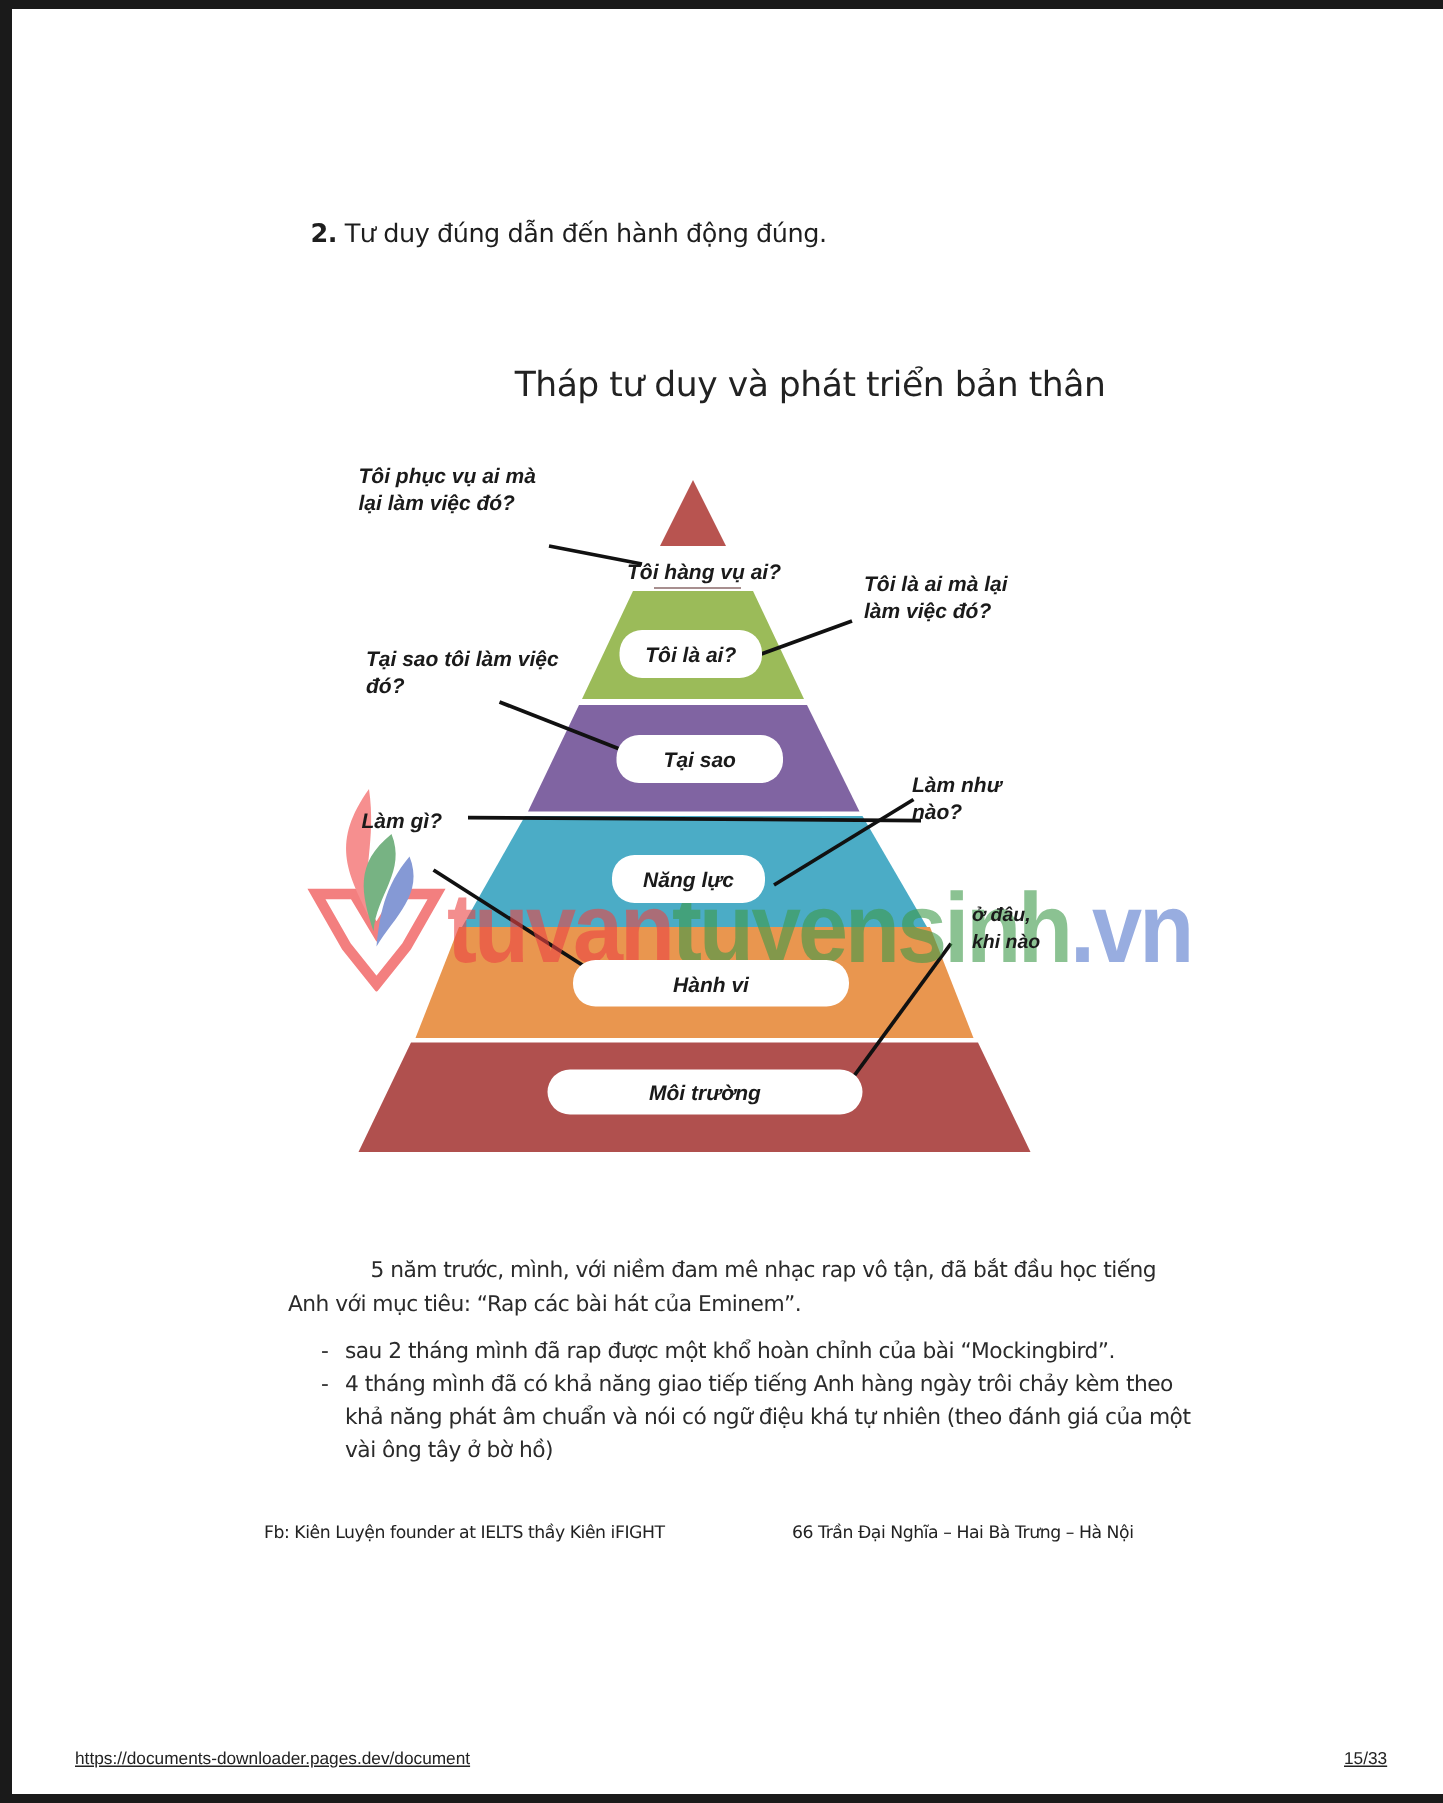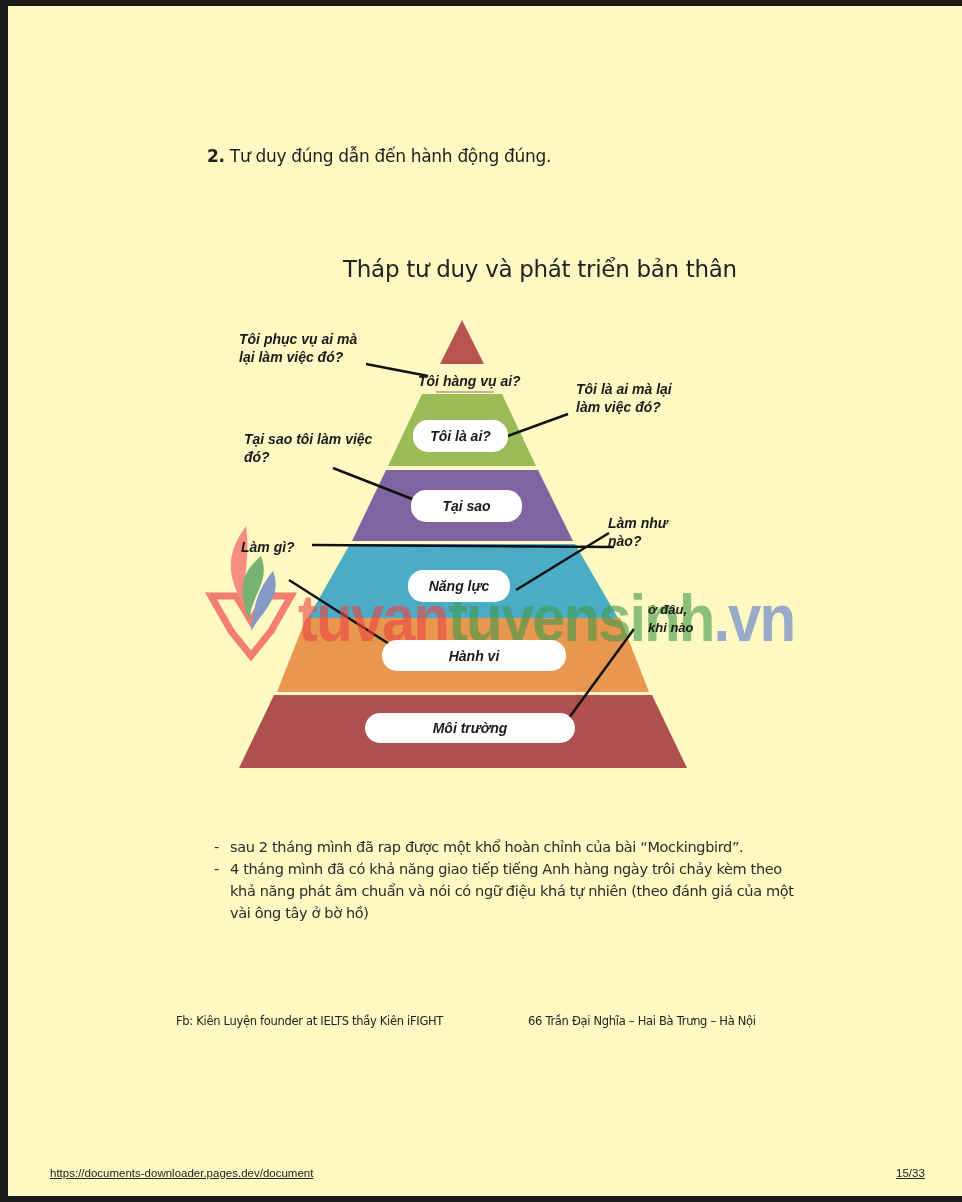--- a/index.html
+++ b/index.html
@@ -3,32 +3,32 @@
 <meta charset="utf-8">
 <style>
   html, body { margin: 0; padding: 0; }
   body {
     width: 962px; height: 1202px; background: #1a1a1a;
     position: relative; overflow: hidden;
     font-family: "Liberation Sans", sans-serif;
   }
   .page {
     position: absolute; left: 8px; top: 6px; width: 954px; height: 1190px;
-    background: #fef9c3;
+    background: #ffffff;
   }
   .heading {
     position: absolute; left: 199px; top: 140px;
     font-family: "DejaVu Sans", sans-serif; font-size: 17px; color: #1e1e1e;
     letter-spacing: -0.3px;
   }
   .heading b { font-weight: bold; }
   .diagram-title {
     position: absolute; left: 0; width: 954px; top: 238px; text-align: center;
     font-family: "DejaVu Sans", sans-serif; font-size: 23px; color: #222;
-    letter-spacing: -0.3px; padding-left: 110px; box-sizing: border-box; margin-top: 12px;
+    letter-spacing: -0.3px; padding-left: 110px; box-sizing: border-box;
   }
   .diagram { position: absolute; left: 0; top: 0; width: 954px; height: 800px; }
   .lbl {
     position: absolute; font-family: "Liberation Sans", sans-serif;
     font-style: italic; font-weight: bold; font-size: 14px; color: #1a1a1a;
     line-height: 18px;
   }
   .box {
     position: absolute; background: #fff; display: flex; align-items: center;
     justify-content: center; font-style: italic; font-weight: bold; font-size: 14px; color: #1a1a1a; border-radius: 15px;
@@ -99,40 +99,41 @@
     <svg width="100" height="140" style="position:absolute;left:193px;top:515px;opacity:0.75">
       <path d="M10,75 L35,75 L50,100 L65,75 L90,75 L70,110 L50,135 L30,110 Z" fill="none" stroke="#f05555" stroke-width="7"></path>
       <path d="M45,5 C20,40 30,60 45,90 C40,60 50,40 45,5 Z" fill="#f46a6a"></path>
       <path d="M60,35 C35,55 40,75 48,100 C50,75 70,60 60,35 Z" fill="#4a9a5a"></path>
       <path d="M72,50 C55,70 52,90 50,110 C62,90 82,75 72,50 Z" fill="#5d78c8"></path>
     </svg>
     <div class="watermark">
       <span class="wm-red">tuvan</span><span class="wm-green">tuyensinh</span><span class="wm-blue">.vn</span>
     </div>
 
-    <div class="lbl" style="left:231px;top:324px;white-space:pre">Tôi phục vụ ai mà
+    <div class="lbl" style="left:231px;top:302px;white-space:pre">Tôi phục vụ ai mà
 lại làm việc đó?</div>
     <div class="lbl" style="left:410px;top:366px">Tôi hàng vụ ai?</div>
     <div class="lbl" style="left:568px;top:374px;white-space:pre">Tôi là ai mà lại
 làm việc đó?</div>
     <div class="box" style="left:405px;top:414px;width:95px;height:32px">Tôi là ai?</div>
     <div class="lbl" style="left:236px;top:424px;white-space:pre">Tại sao tôi làm việc
 đó?</div>
     <div class="box" style="left:403px;top:484px;width:111px;height:32px">Tại sao</div>
     <div class="lbl" style="left:233px;top:532px">Làm gì?</div>
     <div class="lbl" style="left:600px;top:508px;white-space:pre">Làm như
 nào?</div>
     <div class="box" style="left:400px;top:564px;width:102px;height:32px">Năng lực</div>
     <div class="lbl" style="left:640px;top:595px;white-space:pre;font-size:13px">ở đâu,
 khi nào</div>
     <div class="box" style="left:374px;top:634px;width:184px;height:31px">Hành vi</div>
     <div class="box" style="left:357px;top:707px;width:210px;height:30px">Môi trường</div>
   </div>
 
   <div class="body-text">
+    <p class="para">5 năm trước, mình, với niềm đam mê nhạc rap vô tận, đã bắt đầu học tiếng Anh với mục tiêu: “Rap các bài hát của Eminem”.</p>
     <ul class="bullets">
       <li><span class="dash">-</span><span> sau 2 tháng mình đã rap được một khổ hoàn chỉnh của bài “Mockingbird”.</span></li>
       <li><span class="dash">-</span><span>4 tháng mình đã có khả năng giao tiếp tiếng Anh hàng ngày trôi chảy kèm theo khả năng phát âm chuẩn và nói có ngữ điệu khá tự nhiên (theo đánh giá của một vài ông tây ở bờ hồ)</span></li>
     </ul>
   </div>
 
   <div class="footer-line" style="left:168px">Fb: Kiên Luyện founder at IELTS thầy Kiên iFIGHT</div>
   <div class="footer-line" style="left:520px">66 Trần Đại Nghĩa – Hai Bà Trưng – Hà Nội</div>
 
   <div class="print-footer" style="left:42px">https://documents-downloader.pages.dev/document</div>

